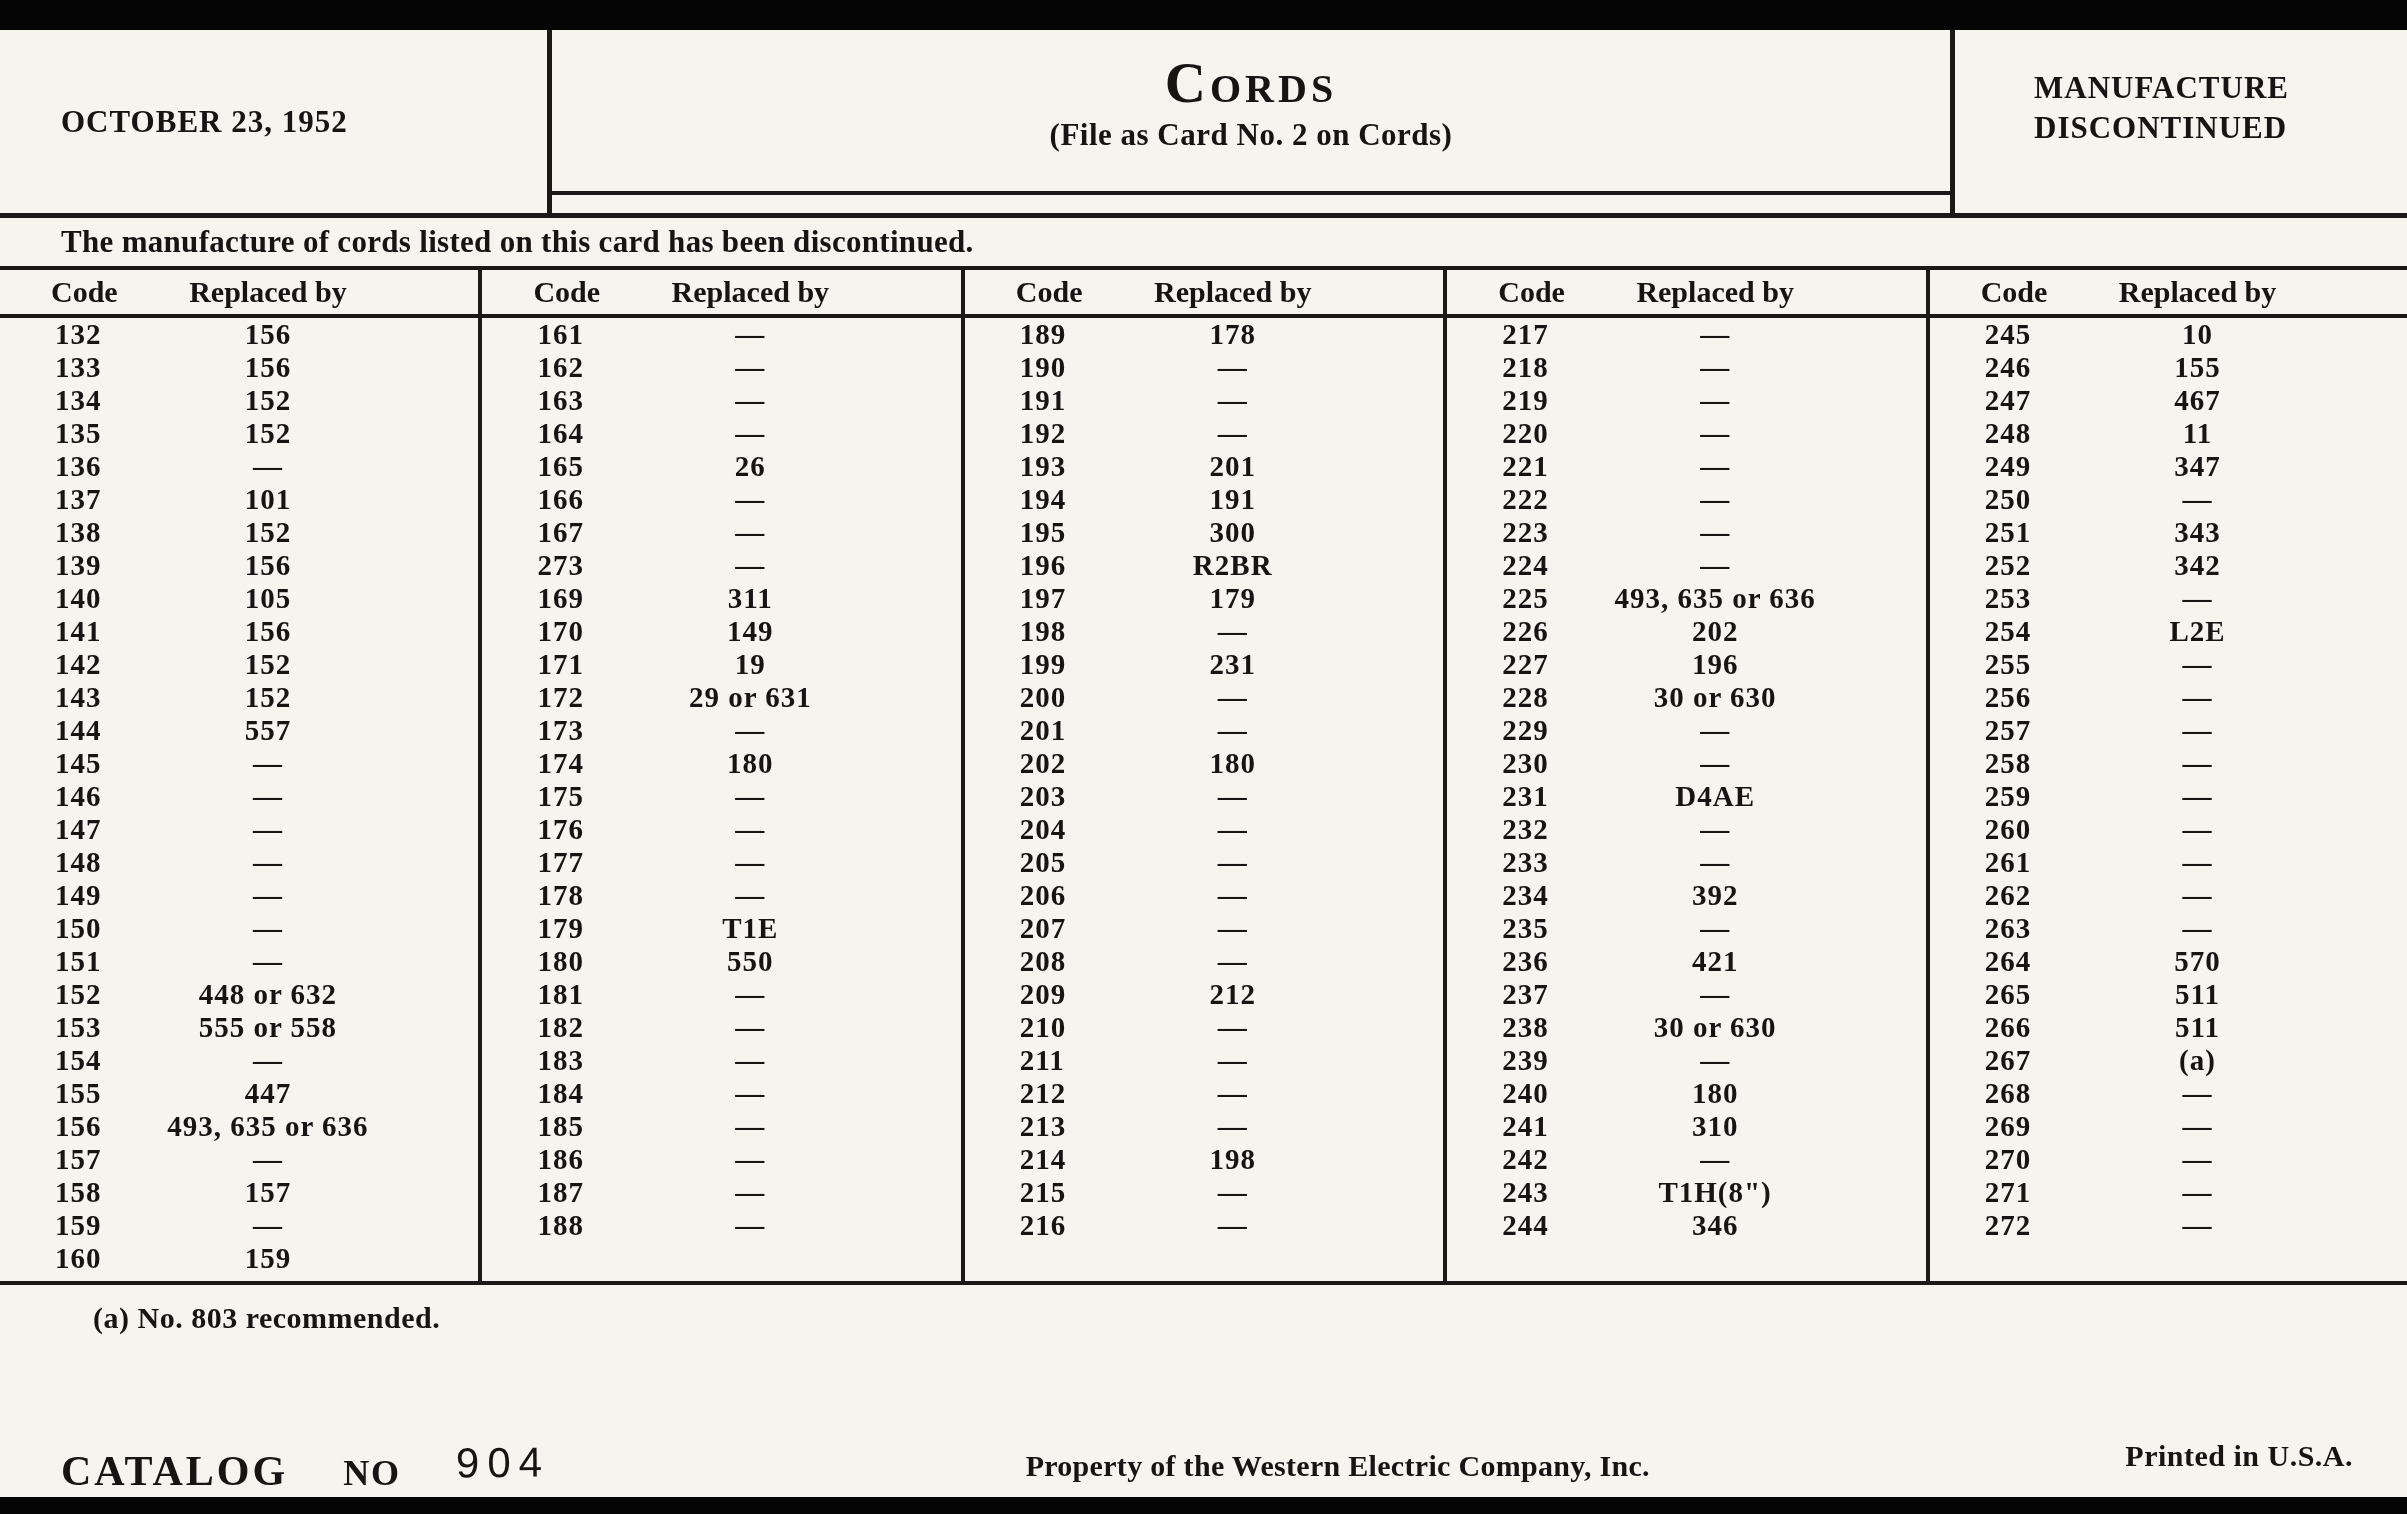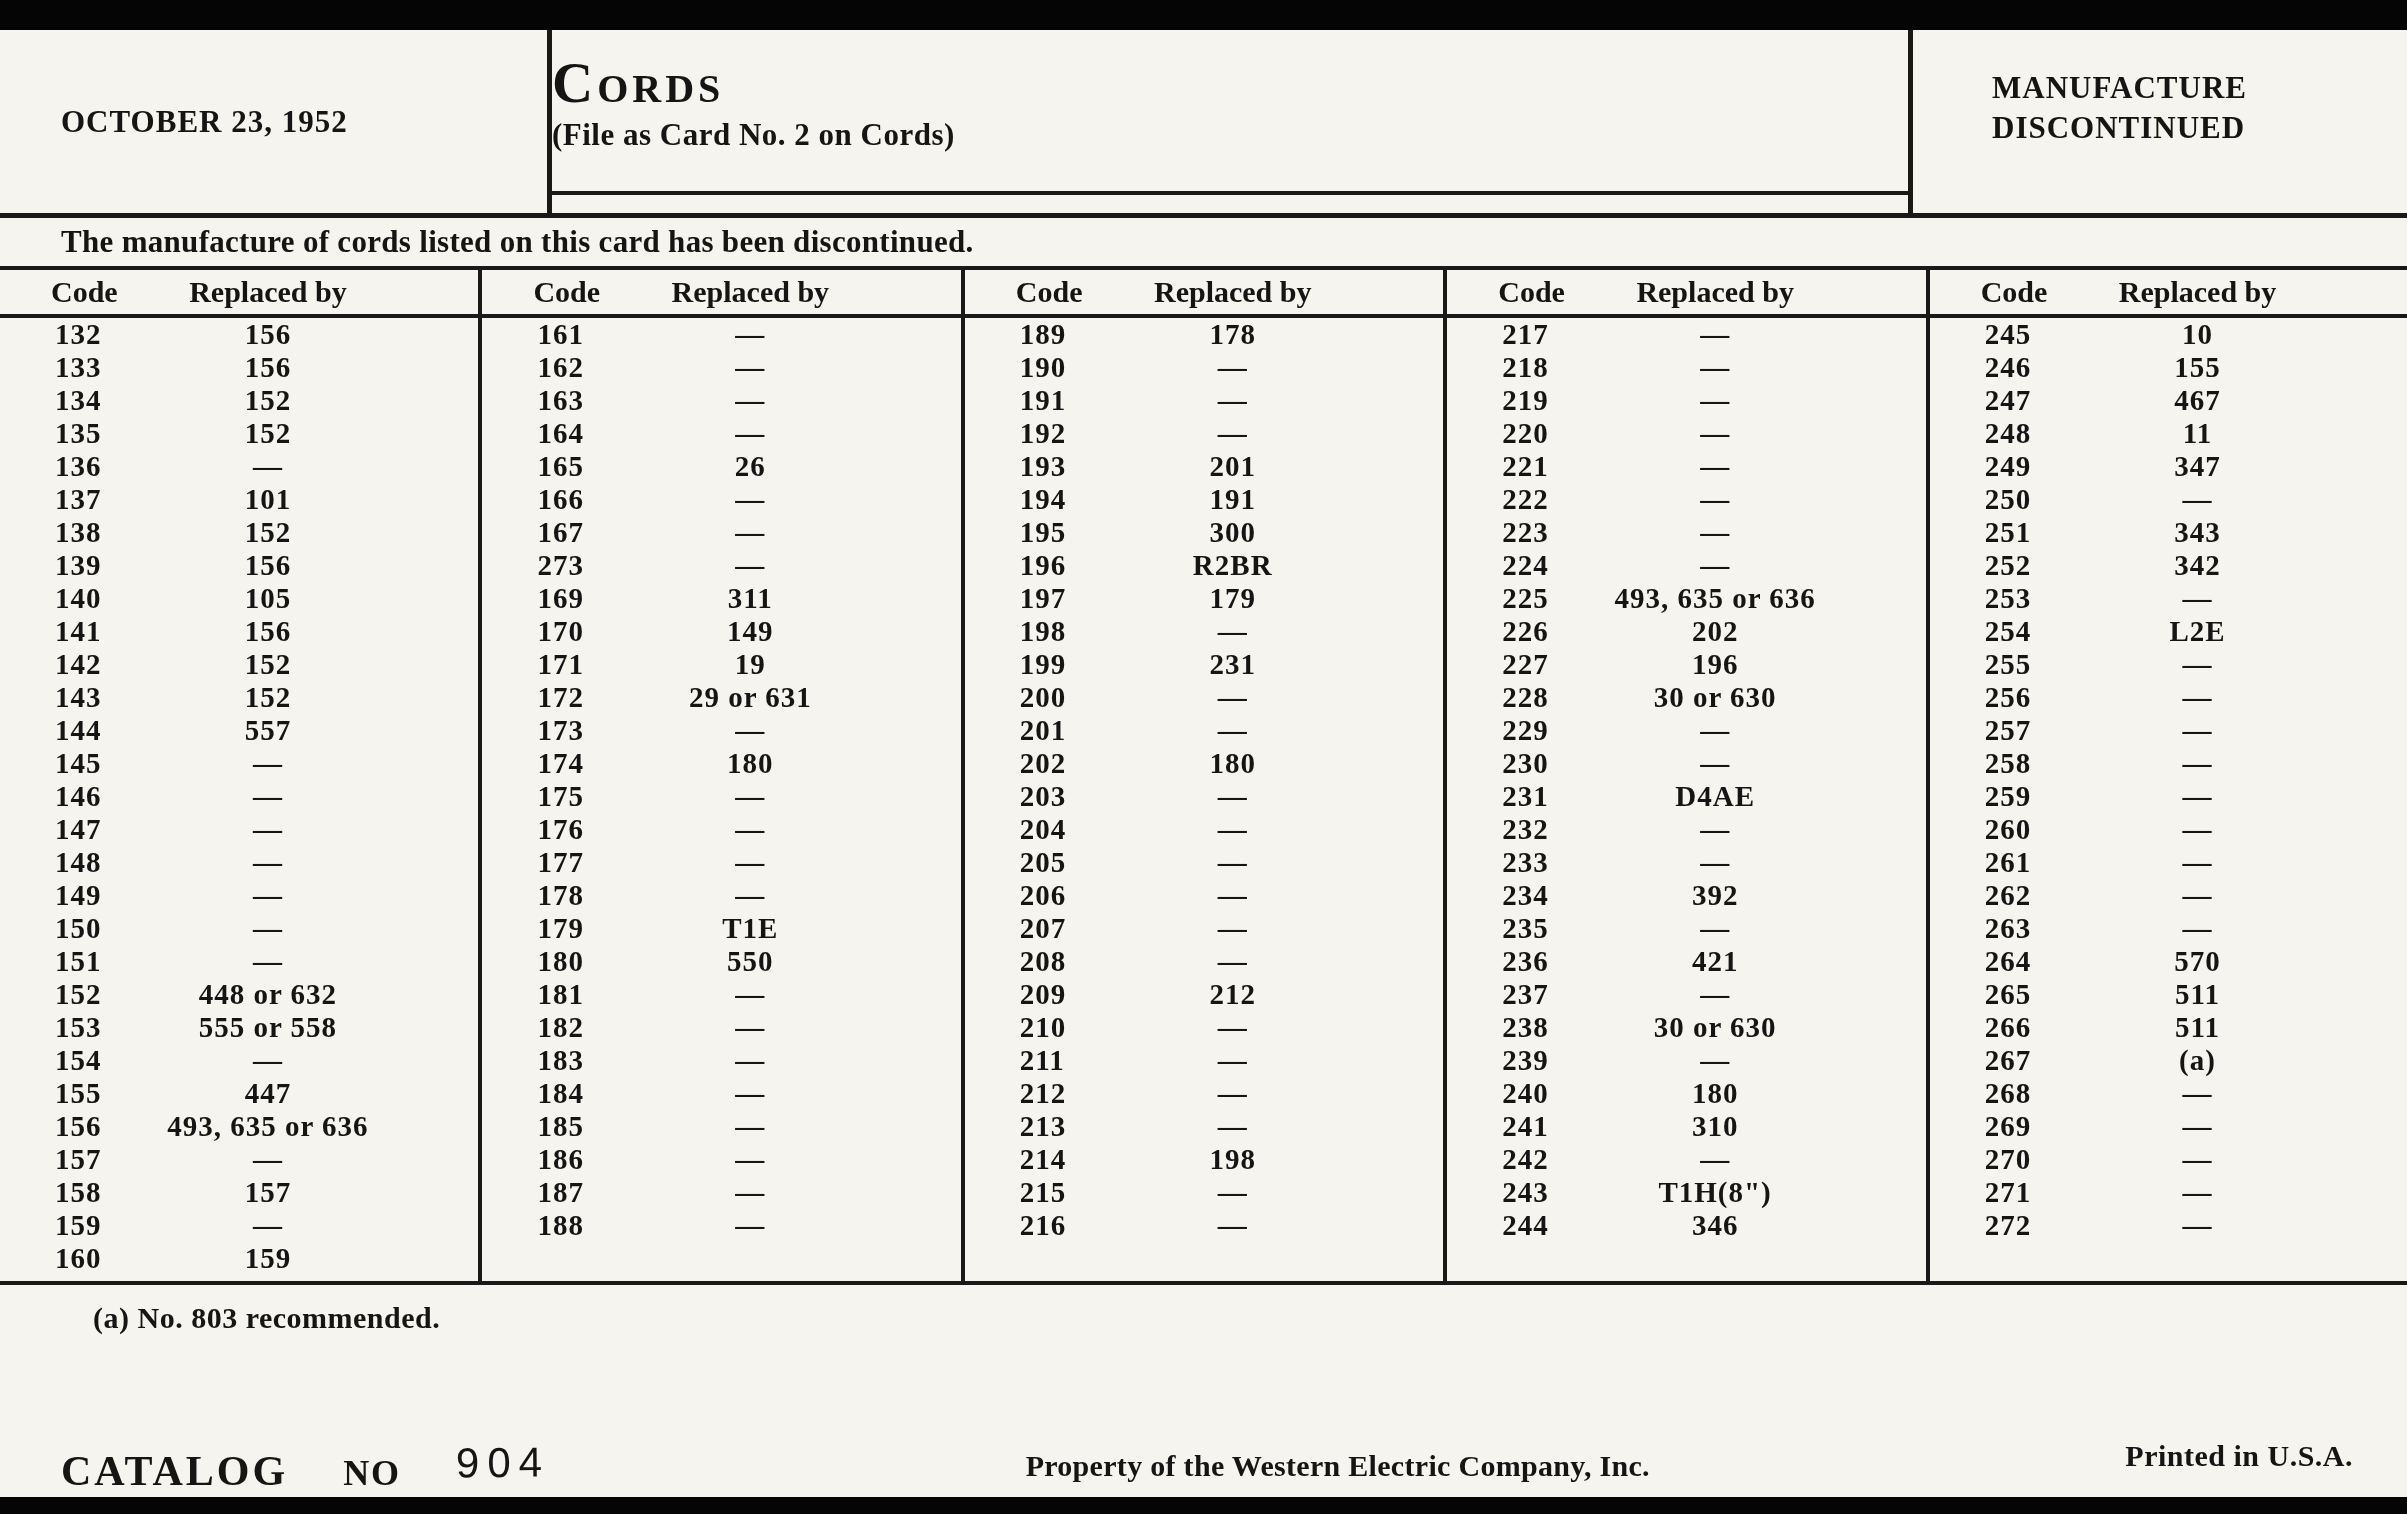--- a/index.html
+++ b/index.html
@@ -19,28 +19,28 @@
     display:flex; flex-direction:column;
   }
   
   .header { display:flex; height:188px; border-bottom:5px solid #1a1918; }
   .h-left {
     width:552px; border-right:5px solid #1a1918;
     display:flex; align-items:center; padding-left:61px;
     font-size:31px; letter-spacing:1px;
   }
   .h-center {
-    flex:1; 
+    flex:1; text-align:center;
     border-bottom:4px solid #1a1918; margin-bottom:18px;
     padding-top:24px;
   }
   .title { font-size:57px; letter-spacing:4px; font-variant:small-caps; line-height:1.0; }
   .subtitle { font-size:31px; margin-top:6px; letter-spacing:0.5px; }
   .h-right {
-    width:500px; border-left:5px solid #1a1918;
+    width:458px; border-left:5px solid #1a1918;
     padding:38px 0 0 79px;
     font-size:31px; letter-spacing:1px; line-height:1.3;
   }
   
   .notice {
     height:52px; border-bottom:4px solid #1a1918;
     display:flex; align-items:center; padding-left:61px;
     font-size:31px; letter-spacing:0.3px;
   }
   

